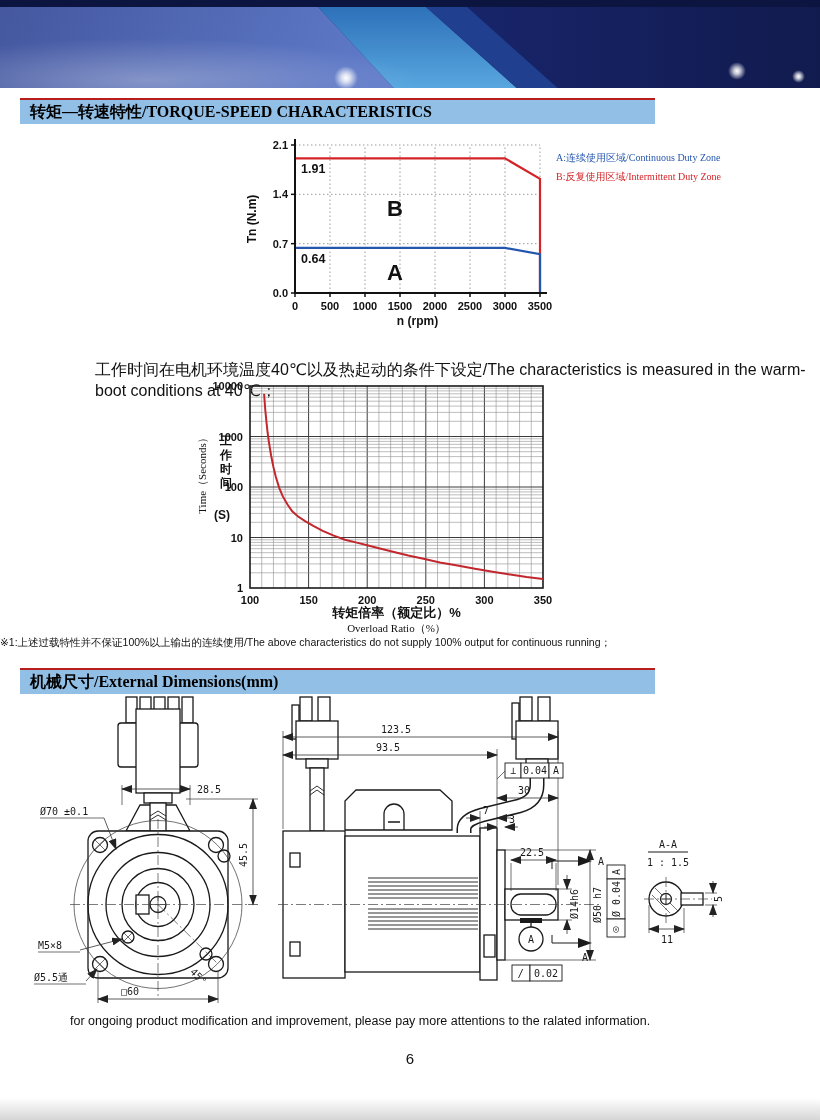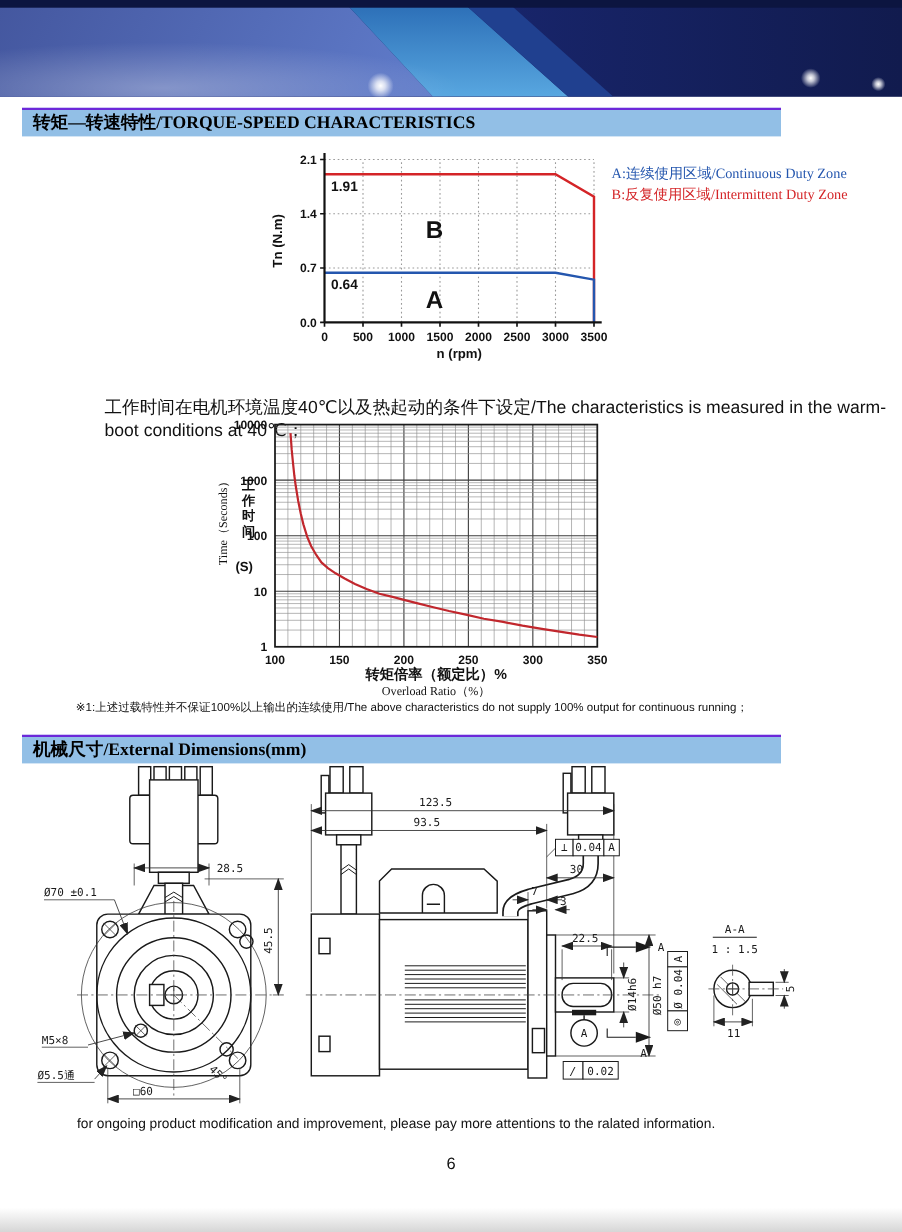--- a/index.html
+++ b/index.html
@@ -17,39 +17,39 @@
           clip-path:polygon(38% 0,51% 0,63% 100%,48% 100%);}
   .banner .stripe2{position:absolute;inset:0;background:#20408f;
           clip-path:polygon(51% 0,56% 0,68% 100%,63% 100%);}
   .banner .topbar{position:absolute;top:0;left:0;right:0;height:7px;background:#0c1540;}
   .banner .glow{position:absolute;left:0;bottom:-20px;width:420px;height:70px;
           background:radial-gradient(ellipse at 35% 60%,rgba(255,255,255,.30),rgba(255,255,255,0) 70%);}
   .flare{position:absolute;border-radius:50%;
           background:radial-gradient(circle,#ffffff 0%,rgba(255,255,255,.75) 25%,rgba(255,255,255,0) 70%);}
 
   
-  .sec-h{position:absolute;left:20px;width:690px;height:26px;background:#92bfe6;
-         border-top:2px solid #6d28d9;box-sizing:border-box;line-height:23px;padding-left:10px;
+  .sec-h{position:absolute;left:20px;width:635px;height:26px;background:#92bfe6;
+         border-top:2px solid #b91c1c;box-sizing:border-box;line-height:23px;padding-left:10px;
          font-family:"Liberation Serif","DejaVu Serif",serif;font-weight:bold;font-size:16px;color:#000;}
   .sec-h.mono{font-family:"DejaVu Sans Mono",monospace;font-size:15px;letter-spacing:.5px;}
 
   .cond-note{position:absolute;left:95px;top:360px;font-size:16px;color:#111;}
-  .fn{position:absolute;left:0;width:680px;text-align:right;font-size:10.5px;color:#111;}
+  .fn{position:absolute;left:0;width:680px;text-align:left;font-size:10.5px;color:#111;}
 
   
   .chart-abs{position:absolute;}
   #torque-svg .grid{stroke:#9a9a9a;stroke-width:1;stroke-dasharray:1.5 2.5;fill:none;}
   #torque-svg .axis{stroke:#111;stroke-width:2;fill:none;}
   #torque-svg .tick{stroke:#111;stroke-width:1.5;}
   #torque-svg text{font:600 11px "Liberation Sans",sans-serif;fill:#111;}
   #torque-svg text.axlab{font:700 12px "Liberation Sans",sans-serif;}
   #torque-svg text.vlab{font:600 12.5px "Liberation Sans",sans-serif;}
   #torque-svg text.zone{font:700 22px "Liberation Sans",sans-serif;}
   .legend{position:absolute;left:556px;top:148px;font-family:"Liberation Serif","DejaVu Serif",serif;
-          font-size:13px;line-height:19px;}
+          font-size:10px;line-height:19px;}
   #ov-svg .gm{stroke:#8f8f8f;stroke-width:.6;fill:none;}
   #ov-svg .gM{stroke:#3c3c3c;stroke-width:1;fill:none;}
   #ov-svg .box{fill:none;stroke:#1a1a1a;stroke-width:1.6;}
   #ov-svg text{font:700 11px "Liberation Sans",sans-serif;fill:#111;}
   #ov-svg text.cjk{font:600 12px "Liberation Sans",sans-serif;}
   #ov-svg text.en{font:400 11px "Liberation Serif",serif;}
   #ov-svg text.xl{font:600 13px "Liberation Sans",sans-serif;}
 
   
   #draw-svg text{font-family:"DejaVu Sans Mono",monospace;font-size:10px;fill:#1a1a1a;}

